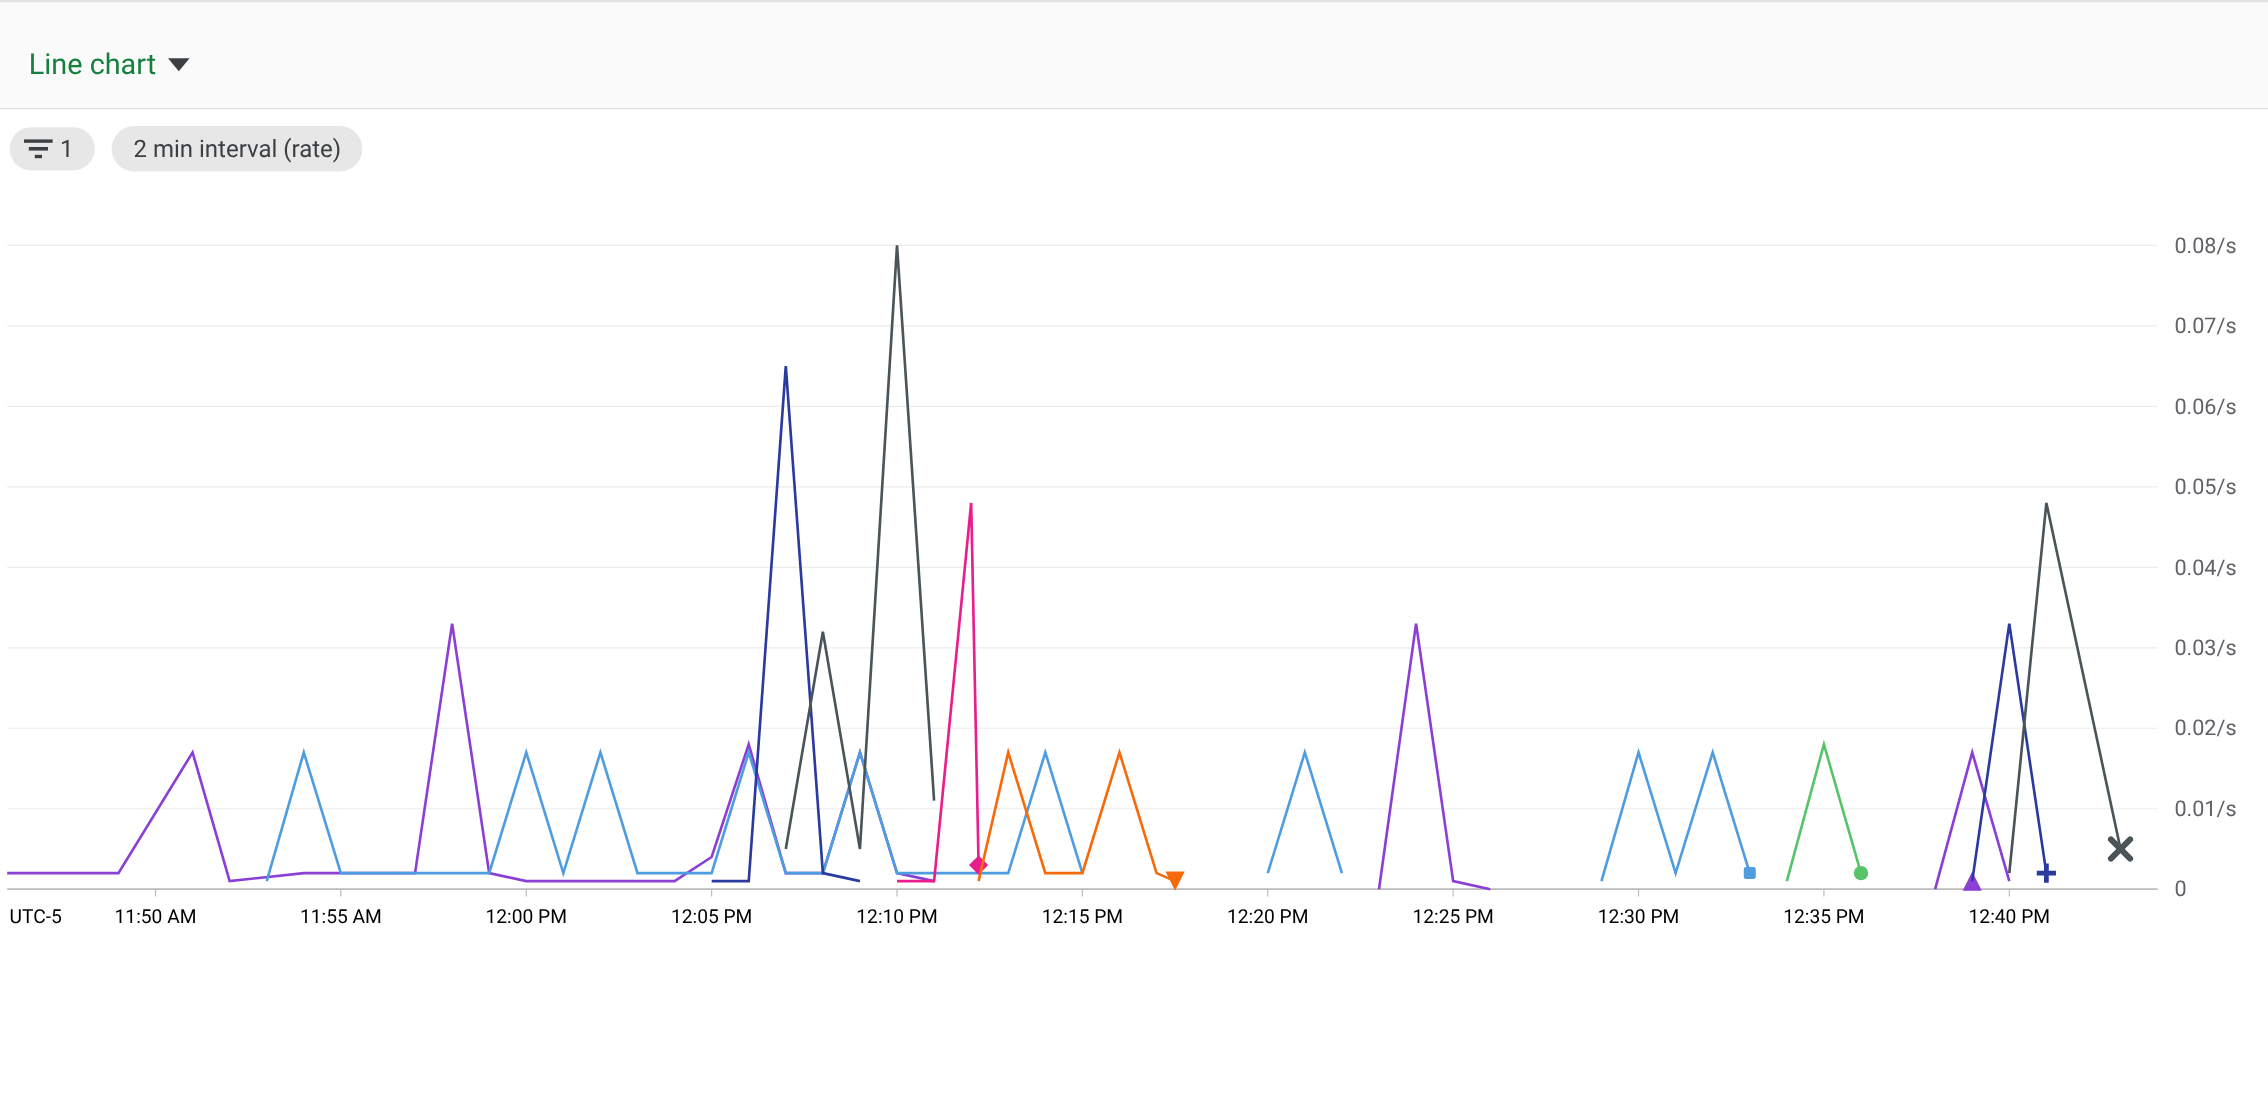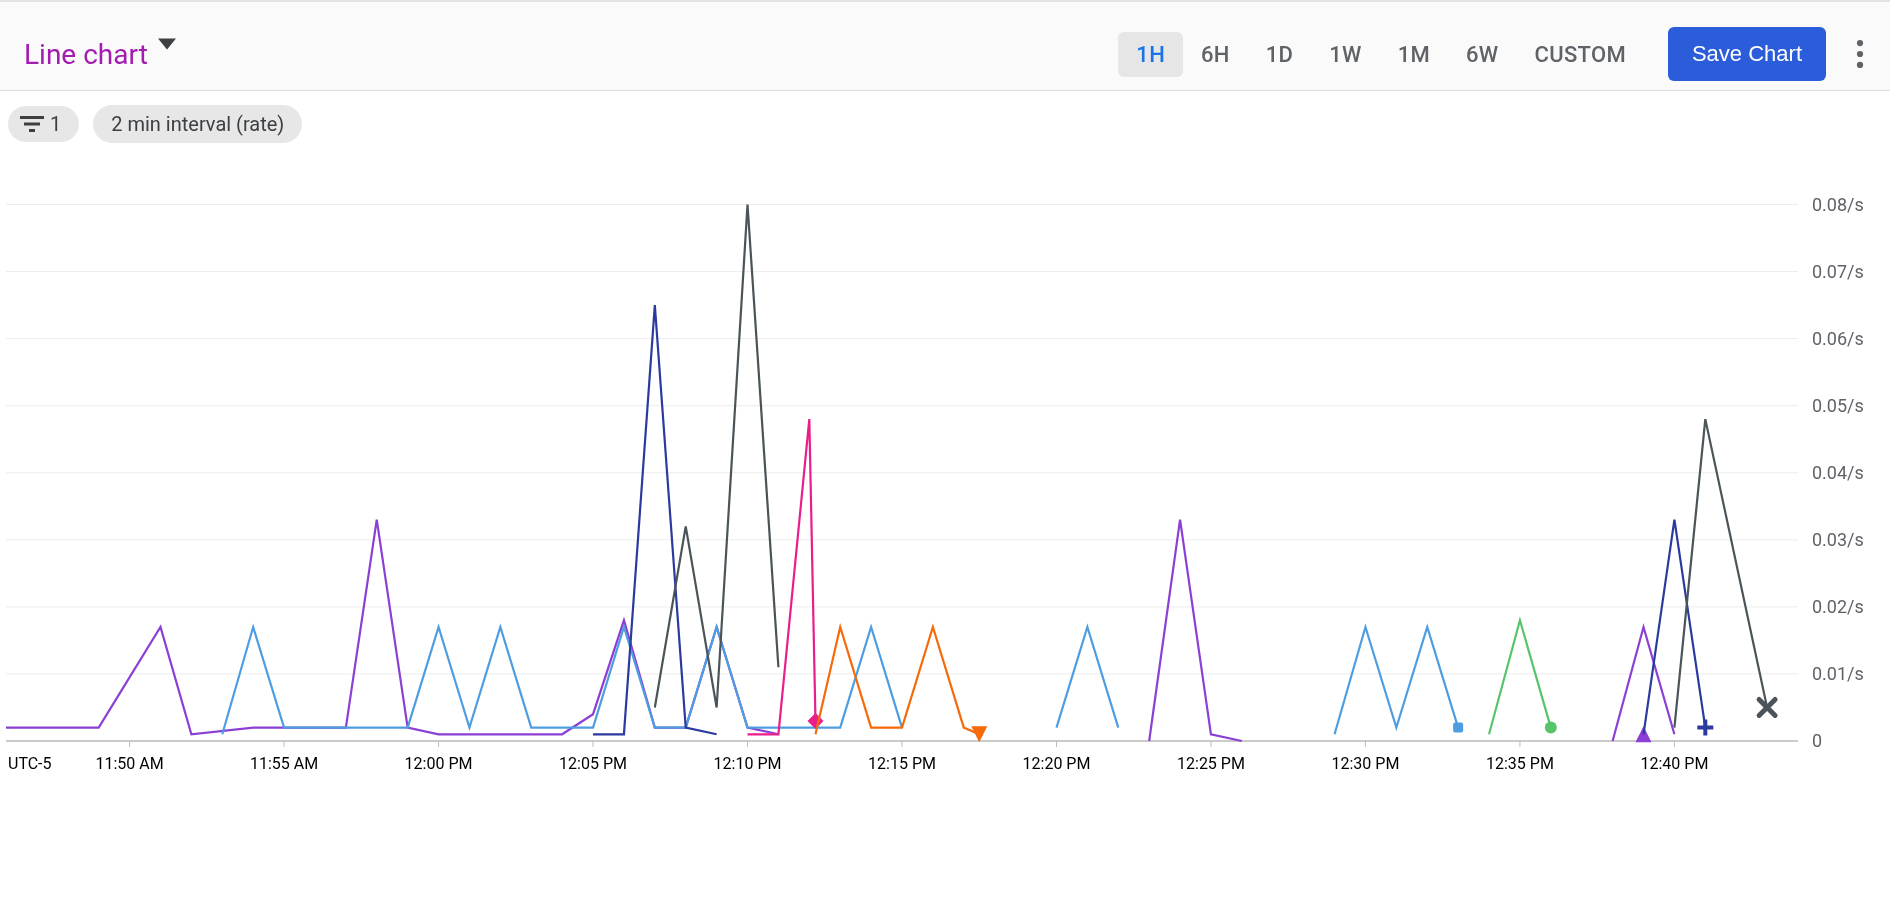--- a/index.html
+++ b/index.html
@@ -7,21 +7,21 @@
     --text-light:#5f6368;
     --border:#dadce0;
     --active:#1a73e8;
     --btn-blue:#2b5cd9;
   }
   html,body{margin:0;padding:0;font-family:Roboto,Arial,sans-serif;background:#fff;color:var(--text-dark);width:1890px;}
   .top-gap{border-top:2px solid #e3e3e3;height:16px;background:#fafafa}
   
   .toolbar{display:flex;align-items:center;justify-content:space-between;height:72px;
     padding:0 20px 0 24px;border-bottom:1px solid var(--border);background:#fafafa;}
-  .chart-type{display:flex;align-items:flex-start;gap:10px;font-size:28px;color:#a21caf;cursor:pointer}
+  .chart-type{display:flex;align-items:center;gap:10px;font-size:24px;color:#15803d;cursor:pointer}
   .chart-type svg{fill:#3c4043}
   .right{display:flex;align-items:center;gap:24px}
   .ranges{display:flex;align-items:center;gap:0}
   .range{padding:10px 18px;font-size:22px;font-weight:500;color:var(--text-light);border-radius:6px;cursor:pointer;letter-spacing:0.3px}
   .range.active{color:var(--active);background:#e6e6e6}
   .save-btn{background:var(--btn-blue);color:#fff;border:none;border-radius:6px;
     padding:14px 24px;font-size:22px;font-weight:500;cursor:pointer}
   .more-btn{background:none;border:none;cursor:pointer;display:flex;align-items:center}
   .more-btn svg{fill:#5f6368}
   
@@ -40,39 +40,20 @@
 <body>
 
 <div class="top-gap"></div>
 
 <div class="toolbar">
   <div class="chart-type">
     <span>Line chart</span>
     <svg width="18" height="12" viewBox="0 0 10 6">
         <path d="M0 0 L5 6 L10 0 Z"></path>
       </svg>
-  </div>
-  <div class="right">
-    <div class="ranges" id="ranges">
-        <div class="range active">1H</div>
-        <div class="range">6H</div>
-        <div class="range">1D</div>
-        <div class="range">1W</div>
-        <div class="range">1M</div>
-        <div class="range">6W</div>
-        <div class="range">CUSTOM</div>
-      </div>
-    <button class="save-btn">Save Chart</button>
-    <button class="more-btn">
-      <svg width="8" height="28" viewBox="0 0 4 18">
-        <circle cx="2" cy="2" r="2"></circle>
-          <circle cx="2" cy="9" r="2"></circle>
-          <circle cx="2" cy="16" r="2"></circle>
-      </svg>
-    </button>
   </div>
 </div>
 
 <div class="chips">
   <div class="chip filter">
     <svg width="24" height="16" viewBox="0 0 24 16">
       <rect x="0" y="0" width="24" height="3" fill="#3c4043"></rect>
       <rect x="4" y="6.5" width="16" height="3" fill="#3c4043"></rect>
       <rect x="9" y="13" width="6" height="3" fill="#3c4043"></rect>
     </svg>

